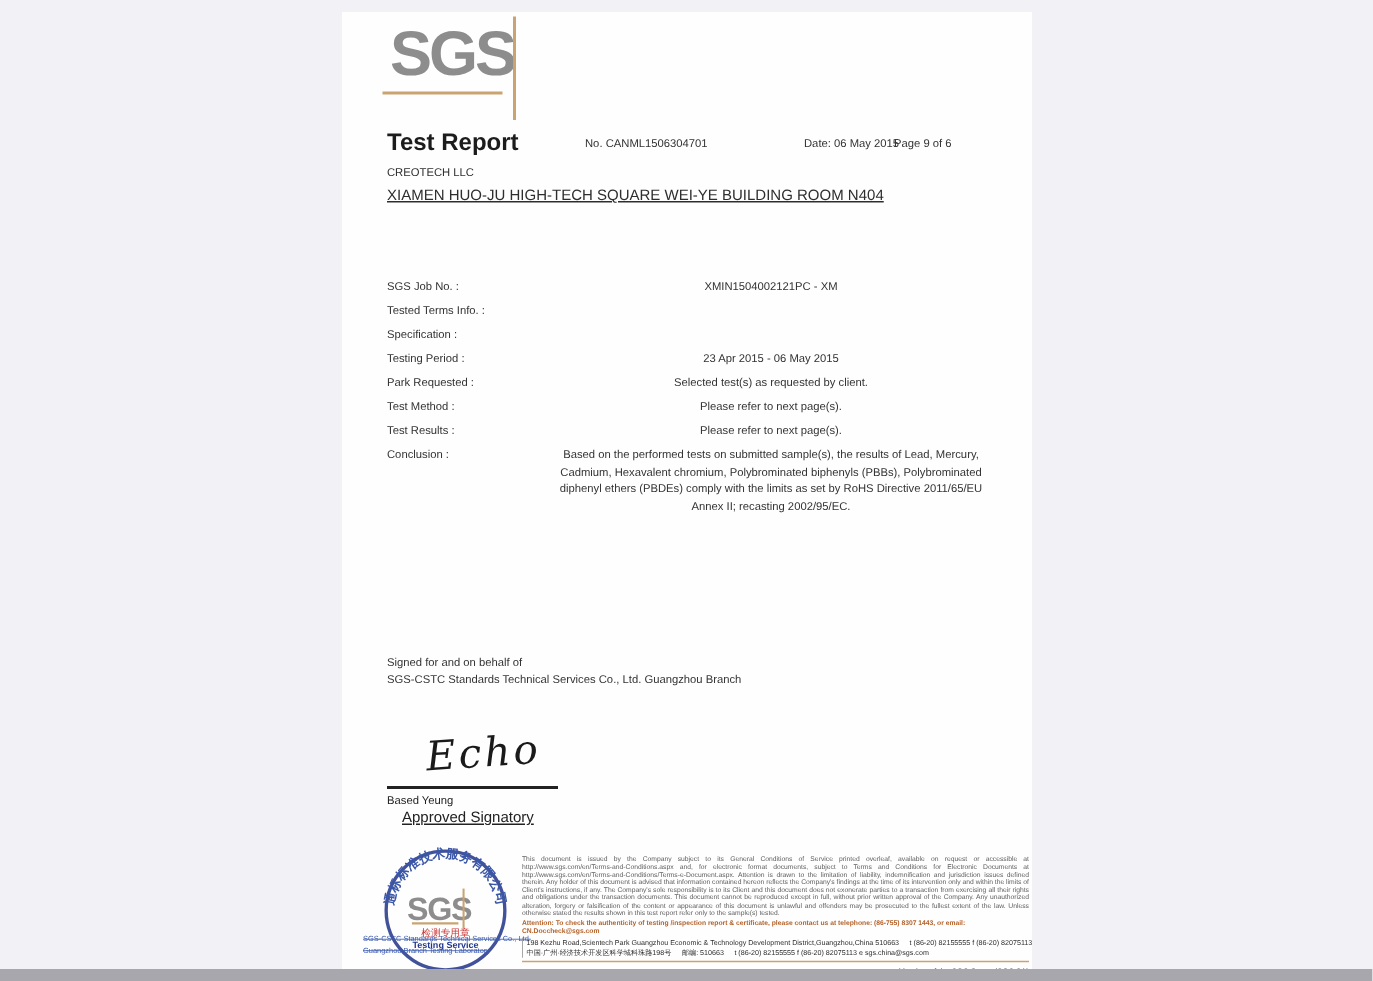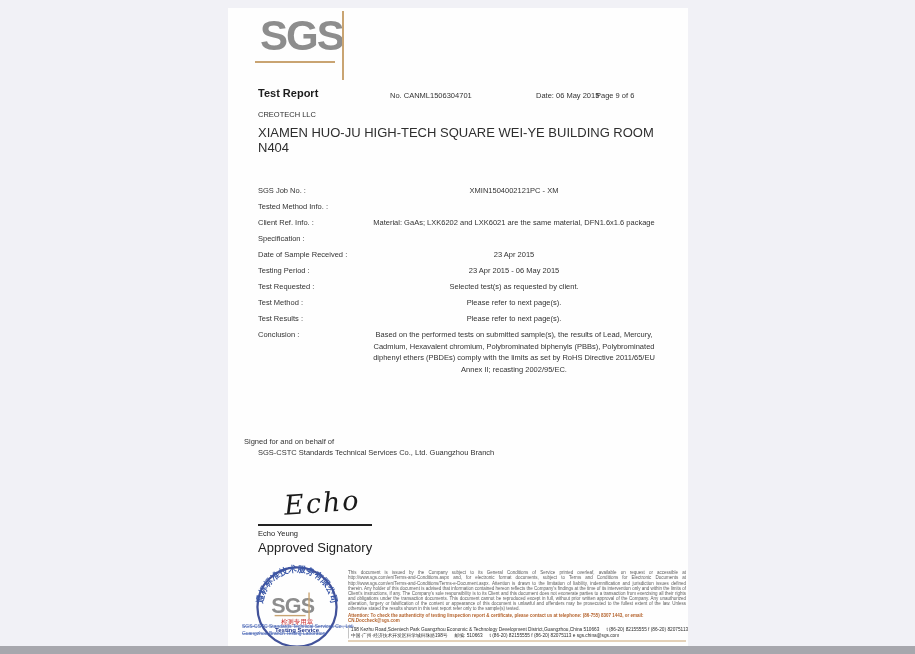--- a/index.html
+++ b/index.html
@@ -17,47 +17,47 @@
 
   
   .logo-text{
     position:absolute;left:32px;top:6px;
     font-size:42px;line-height:44px;font-weight:bold;color:#8d8d8d;letter-spacing:-2px;
   }
   .logo-hline{position:absolute;left:27px;top:53px;width:80px;height:2px;background:#c9a472;}
   .logo-vline{position:absolute;left:114px;top:3px;width:2px;height:69px;background:#c9a472;}
 
   
-  .h-title{position:absolute;left:30px;top:79px;font-size:11px;font-weight:bold;color:#1c1c1c;}
+  .h-title{position:absolute;left:30px;top:79px;font-size:16px;font-weight:bold;color:#1c1c1c;}
   .h-no{position:absolute;left:162px;top:83px;font-size:7.5px;color:#333;}
   .h-date{position:absolute;left:280px;top:83px;font-size:7.5px;color:#333;padding-left:28px;}
   .h-page{position:absolute;left:368px;top:83px;font-size:7.5px;color:#333;}
 
   .client-name{position:absolute;left:30px;top:102px;font-size:7.5px;color:#2e2e2e;}
-  .client-addr{position:absolute;left:30px;top:117px;font-size:13px;color:#2e2e2e;}
+  .client-addr{position:absolute;left:30px;top:117px;font-size:10px;color:#2e2e2e;text-decoration:underline;}
 
   .intro{position:absolute;left:30px;top:161px;font-size:7.5px;color:#333;}
 
   
   .fields{position:absolute;left:30px;top:177px;width:402px;}
   .f-row{display:flex;margin-bottom:4.5px;}
   .f-label{width:110px;flex-shrink:0;font-size:7.5px;line-height:11.5px;color:#333;}
   .f-value{width:292px;font-size:7.5px;line-height:11.5px;color:#333;text-align:center;}
 
   
-  .sig-for{position:absolute;left:16px;top:429px;font-size:7.5px;color:#333;}
+  .sig-for{position:absolute;left:30px;top:429px;font-size:7.5px;color:#333;}
   .sig-company{position:absolute;left:30px;top:440px;font-size:7.5px;color:#333;text-align:center;}
   .sig-script{
     position:absolute;left:56px;top:479px;
     font-family:"DejaVu Serif",serif;font-style:italic;font-size:27px;color:#1a1a1a;
     transform:rotate(-4deg);letter-spacing:2px;
   }
   .sig-line{position:absolute;left:30px;top:516px;width:114px;height:1.5px;background:#222;}
   .sig-name{position:absolute;left:30px;top:521px;font-size:7.5px;color:#222;}
-  .sig-role{position:absolute;left:30px;top:532px;font-size:13px;color:#222;}
+  .sig-role{position:absolute;left:40px;top:532px;font-size:10px;color:#222;text-decoration:underline;}
 
   
   .stamp{position:absolute;left:26px;top:556px;width:86px;height:86px;}
   .stamp-lines{
     position:absolute;left:14px;top:614px;width:230px;height:30px;
     transform:scale(0.55);transform-origin:0 0;
   }
   .stamp-lines div{
     font-size:9px;line-height:14px;color:#3c5bb0;
     text-decoration:line-through;white-space:nowrap;
@@ -90,60 +90,52 @@
   <div class="client-name">CREOTECH LLC</div>
   <div class="client-addr">XIAMEN HUO-JU HIGH-TECH SQUARE WEI-YE BUILDING ROOM N404</div>
 
 
   <div class="fields">
     <div class="f-row">
       <div class="f-label">SGS Job No. :</div>
       <div class="f-value">XMIN1504002121PC - XM</div>
     </div>
     <div class="f-row">
-      <div class="f-label">Tested Method Info. :</div>
-    </div>
-    <div class="f-row">
-      <div class="f-label">Client Ref. Info. :</div>
-      <div class="f-value">Material: GaAs; LXK6202 and LXK6021 are the same material, DFN1.6x1.6 package</div>
+      <div class="f-label">Tested Terms Info. :</div>
     </div>
     <div class="f-row">
       <div class="f-label">Specification :</div>
-    </div>
-    <div class="f-row">
-      <div class="f-label">Date of Sample Received :</div>
-      <div class="f-value">23 Apr 2015</div>
     </div>
     <div class="f-row">
       <div class="f-label">Testing Period :</div>
       <div class="f-value">23 Apr 2015 - 06 May 2015</div>
     </div>
     <div class="f-row">
-      <div class="f-label">Test Requested :</div>
+      <div class="f-label">Park Requested :</div>
       <div class="f-value">Selected test(s) as requested by client.</div>
     </div>
     <div class="f-row">
       <div class="f-label">Test Method :</div>
       <div class="f-value">Please refer to next page(s).</div>
     </div>
     <div class="f-row">
       <div class="f-label">Test Results :</div>
       <div class="f-value">Please refer to next page(s).</div>
     </div>
     <div class="f-row">
       <div class="f-label">Conclusion :</div>
       <div class="f-value">Based on the performed tests on submitted sample(s), the results of Lead, Mercury, Cadmium, Hexavalent chromium, Polybrominated biphenyls (PBBs), Polybrominated diphenyl ethers (PBDEs) comply with the limits as set by RoHS Directive 2011/65/EU Annex II; recasting 2002/95/EC.</div>
     </div>
   </div>
 
   <div class="sig-for">Signed for and on behalf of</div>
   <div class="sig-company">SGS-CSTC Standards Technical Services Co., Ltd. Guangzhou Branch</div>
   <div class="sig-script">Echo</div>
   <div class="sig-line"></div>
-  <div class="sig-name">Echo Yeung</div>
+  <div class="sig-name">Based Yeung</div>
   <div class="sig-role">Approved Signatory</div>
 
   <svg class="stamp" viewBox="0 0 100 100">
     <defs>
       <path id="arc" d="M 11,58 A 40,40 0 1 1 89,58" fill="none"></path>
     </defs>
     <circle cx="50" cy="50" r="46" stroke="#2e3f8f" stroke-width="2.6" fill="none" opacity="0.9"></circle>
     <text font-size="10" font-weight="bold" fill="#3a57a8">
       <textPath href="#arc" startOffset="50%" text-anchor="middle">通标标准技术服务有限公司</textPath>
     </text>

